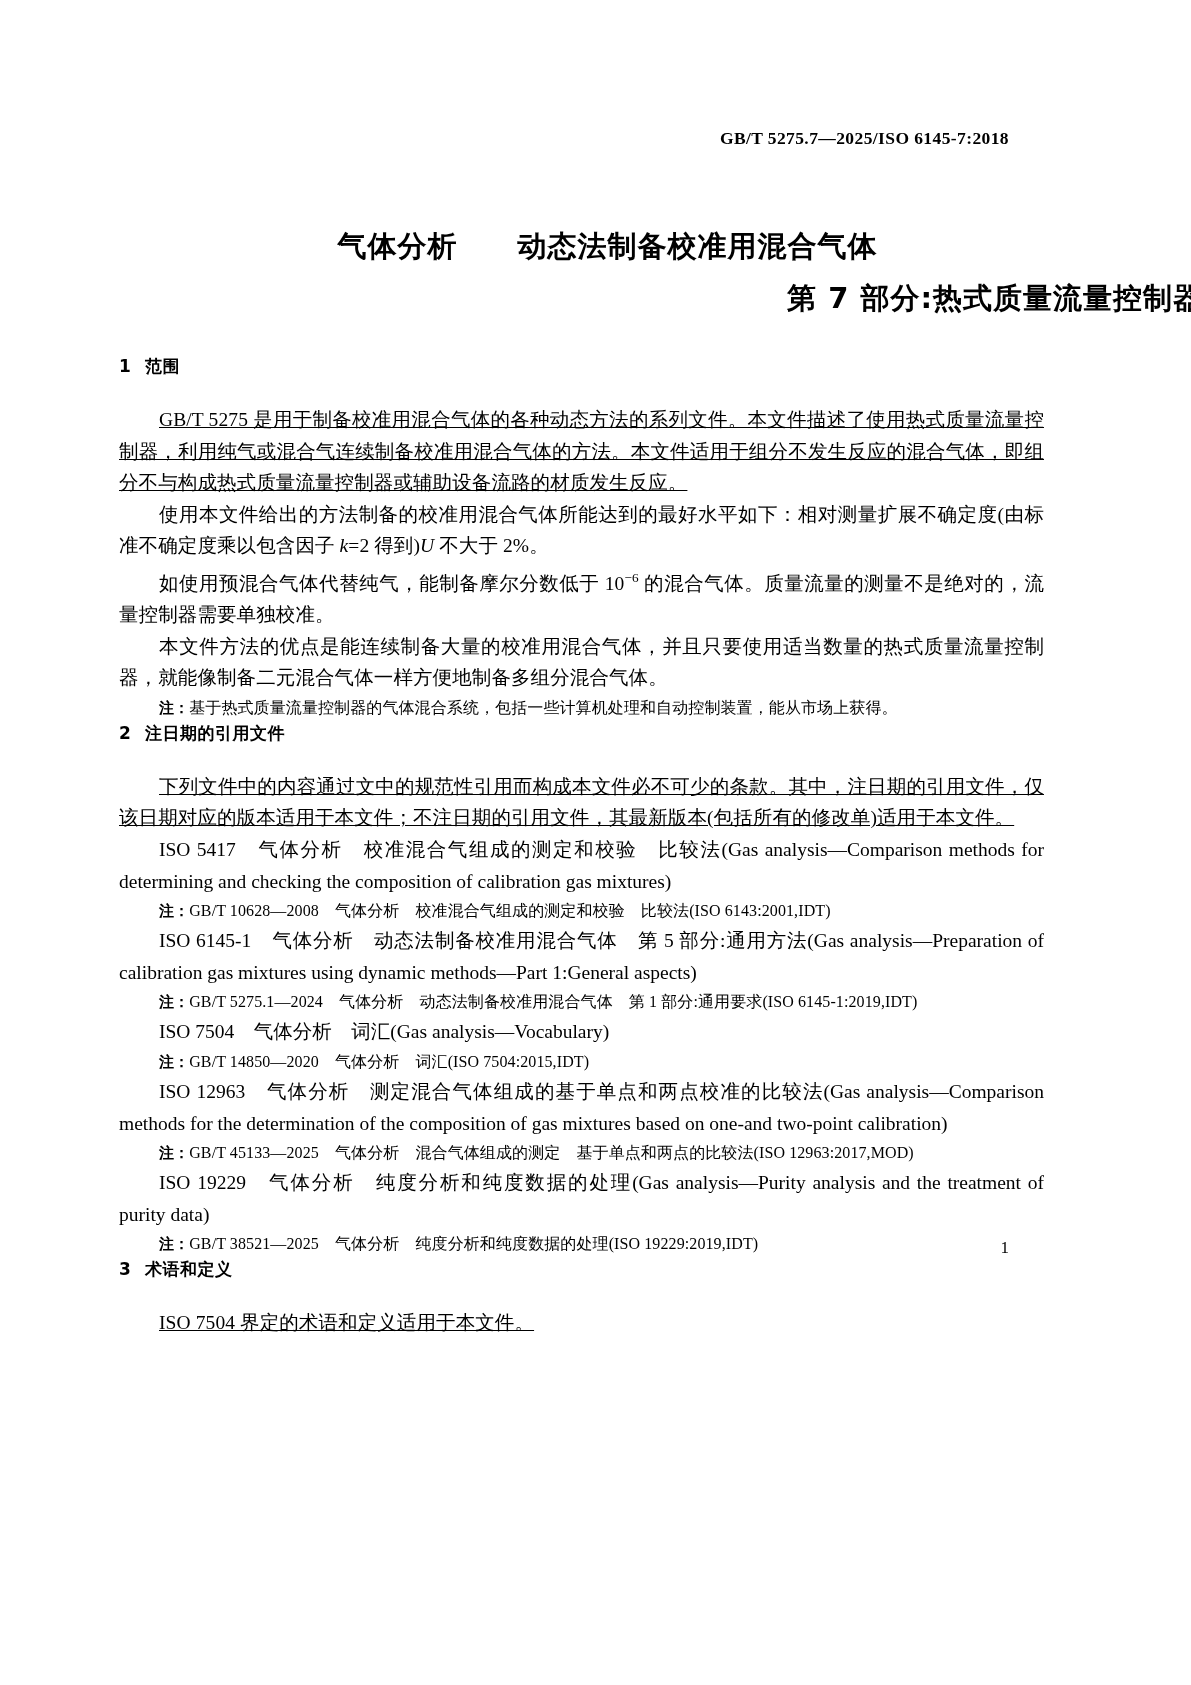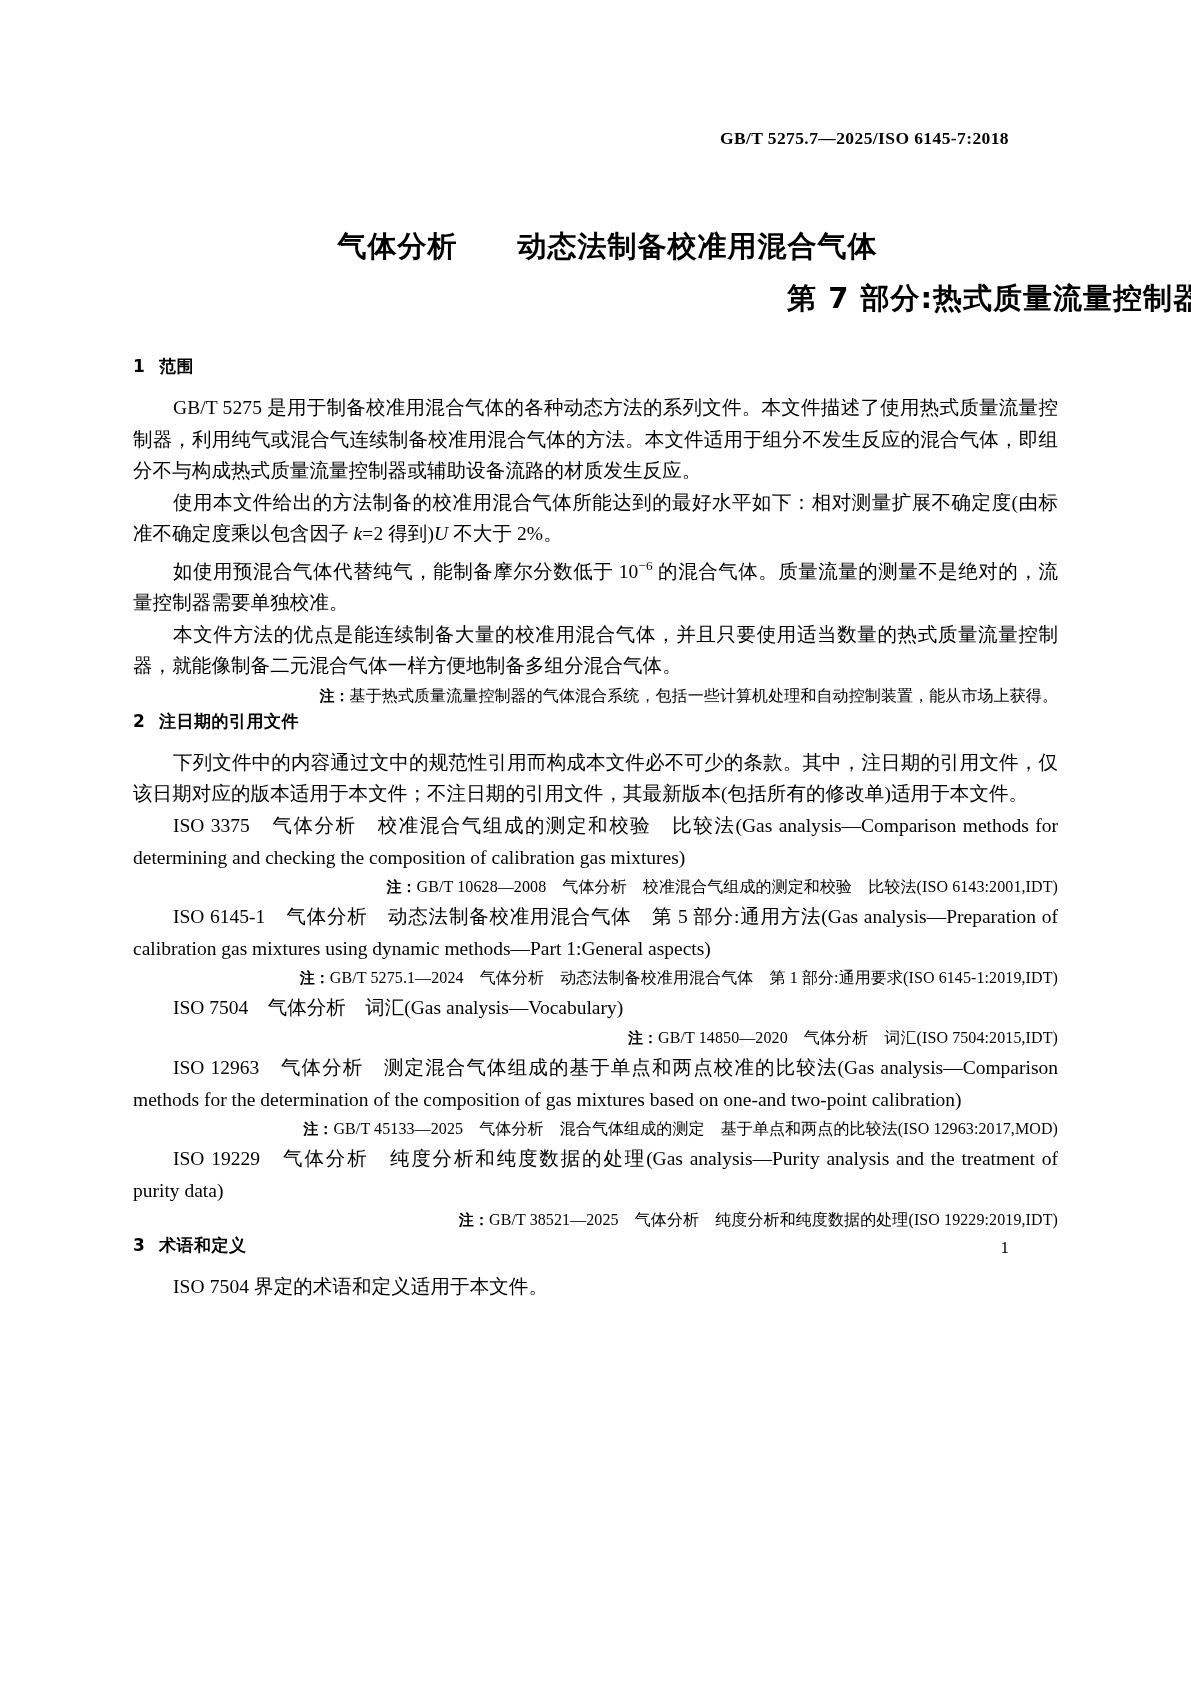--- a/index.html
+++ b/index.html
@@ -49,21 +49,21 @@
   }
   .doc-title .line2 {
     display: block;
     margin-top: 4px;
     text-align: right;
   }
   
   .content {
     position: absolute;
     top: 355px;
-    left: 133px;
+    left: 119px;
     width: 925px;
   }
   h2.clause {
     font-family: "DejaVu Sans", "Liberation Sans", sans-serif;
     font-weight: bold;
     font-size: 17px;
     margin: 0;
     padding: 0;
     letter-spacing: 0.5px;
   }
@@ -74,30 +74,30 @@
     font-family: "Liberation Serif", "DejaVu Serif", serif;
     font-size: 19.5px;
     line-height: 31.6px;
     margin: 0;
     padding: 0;
     text-align: justify;
     text-justify: inter-ideograph;
     letter-spacing: 0.1px;
   }
   p.indent { text-indent: 40px; }
-  p.first-after-head { margin-top: 14px; }
+  p.first-after-head { margin-top: 26px; text-decoration: underline; }
 
   p.note {
     font-family: "Liberation Serif", "DejaVu Serif", serif;
     font-size: 16px;
     line-height: 28px;
     margin: 0;
     padding: 0;
     padding-left: 40px;
-    text-align: right;
+    text-align: left;
     letter-spacing: 0.1px;
   }
   p.note .note-label {
     font-family: "DejaVu Sans", "Liberation Sans", sans-serif;
     font-weight: bold;
     font-size: 15px;
   }
   p.refitem {
     font-family: "Liberation Serif", "DejaVu Serif", serif;
     font-size: 19.5px;
@@ -156,21 +156,21 @@
     <p class="note">
       <span class="note-label">注：</span><span>基于热式质量流量控制器的气体混合系统，包括一些计算机处理和自动控制装置，能从市场上获得。</span>
     </p>
 
     <h2 class="clause sec-gap-top-lg">
       <span class="clause-num">2</span><span>注日期的引用文件</span>
     </h2>
 
     <p class="body indent first-after-head">下列文件中的内容通过文中的规范性引用而构成本文件必不可少的条款。其中，注日期的引用文件，仅该日期对应的版本适用于本文件；不注日期的引用文件，其最新版本(包括所有的修改单)适用于本文件。</p>
 
-    <p class="refitem">ISO 3375　气体分析　校准混合气组成的测定和校验　比较法(Gas analysis—Comparison methods for determining and checking the composition of calibration gas mixtures)</p>
+    <p class="refitem">ISO 5417　气体分析　校准混合气组成的测定和校验　比较法(Gas analysis—Comparison methods for determining and checking the composition of calibration gas mixtures)</p>
     <p class="note">
       <span class="note-label">注：</span><span>GB/T 10628—2008　气体分析　校准混合气组成的测定和校验　比较法(ISO 6143:2001,IDT)</span>
     </p>
 
     <p class="refitem">ISO 6145-1　气体分析　动态法制备校准用混合气体　第 5 部分:通用方法(Gas analysis—Preparation of calibration gas mixtures using dynamic methods—Part 1:General aspects)</p>
     <p class="note">
       <span class="note-label">注：</span><span>GB/T 5275.1—2024　气体分析　动态法制备校准用混合气体　第 1 部分:通用要求(ISO 6145-1:2019,IDT)</span>
     </p>
 
     <p class="refitem">ISO 7504　气体分析　词汇(Gas analysis—Vocabulary)</p>

